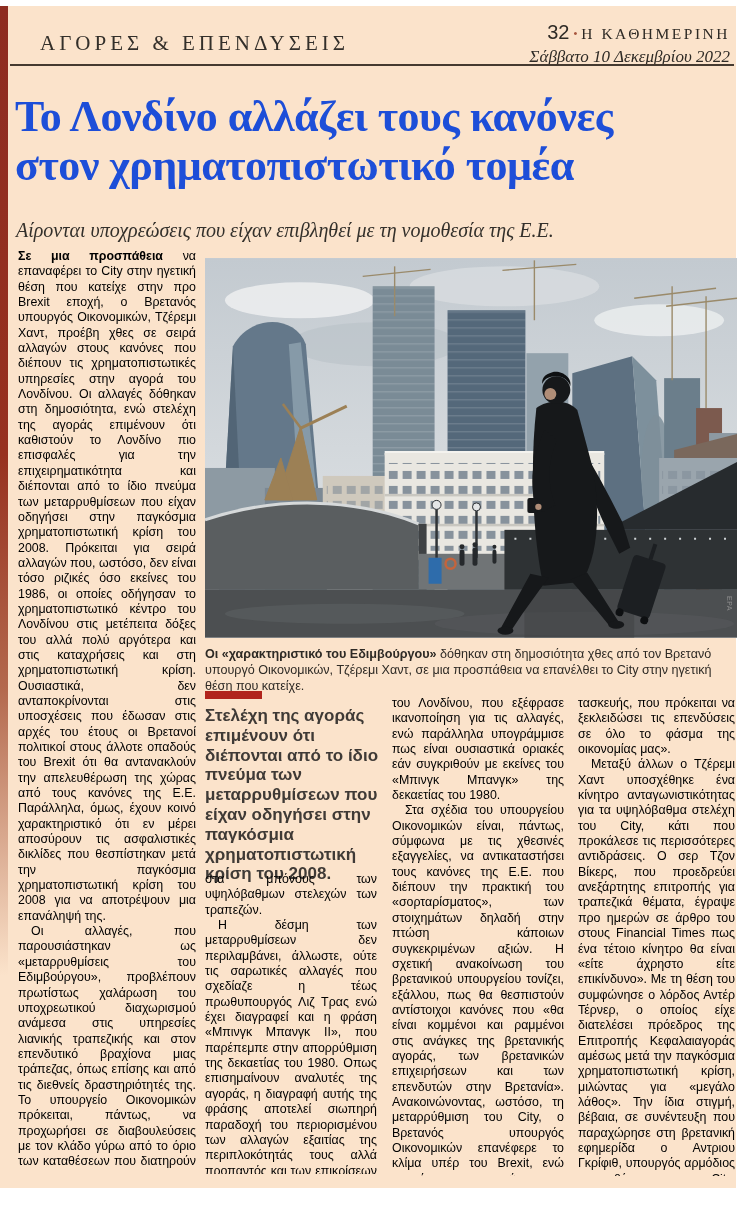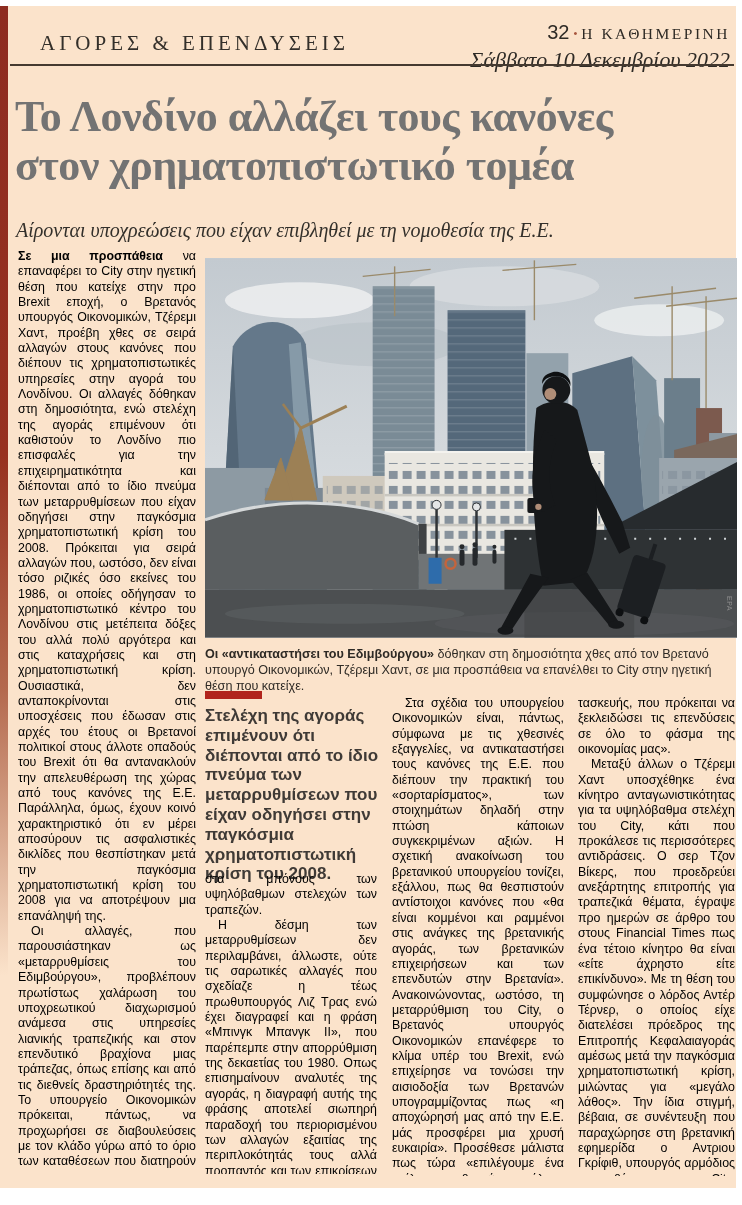--- a/index.html
+++ b/index.html
@@ -9,25 +9,25 @@
   .spine{position:absolute;left:0;top:6px;width:8px;height:1182px;
          background:linear-gradient(180deg,#8e2c21 0%,#97311f 38%,#b46a4e 58%,rgba(251,227,203,0) 82%);}
   
   .kicker{position:absolute;left:40px;top:31px;font-family:"Liberation Serif",serif;
           font-size:21px;letter-spacing:4px;color:#332f2a;}
   .mast{position:absolute;right:12px;top:21px;text-align:right;color:#2e2a25;}
   .mast-l1{white-space:nowrap;}
   .pagenum{font-weight:400;font-size:20px;font-family:"Liberation Sans",sans-serif;}
   .sep{font-size:11px;color:#a8563e;vertical-align:2px;padding:0 4px;}
   .masthead{font-family:"Liberation Serif",serif;font-size:15.5px;letter-spacing:2.5px;}
-  .mast-date{font-family:"Liberation Serif",serif;font-style:italic;font-size:22px;margin-top:3px;}
+  .mast-date{font-family:"Liberation Serif",serif;font-style:italic;font-size:17px;margin-top:3px;}
   .rule{position:absolute;left:10px;top:64px;width:724px;height:2px;background:#453a30;}
   
   .headline{position:absolute;left:15px;top:92px;width:710px;font-family:"Liberation Serif",serif;
-            font-weight:600;font-size:44px;line-height:49px;color:#737373;letter-spacing:-0.5px;}
+            font-weight:600;font-size:44px;line-height:49px;color:#1d4ed8;letter-spacing:-0.5px;}
   .subhead{position:absolute;left:16px;top:203px;width:700px;font-family:"Liberation Serif",serif;
            font-style:italic;font-size:20px;color:#33302b;margin-top:16px;}
   
   .col{position:absolute;text-align:justify;font-size:12.4px;line-height:15.35px;color:#000000;overflow:hidden;}
   .col p{margin:0;}
   .col p.indent{text-indent:13px;}
   .col b{font-weight:700;}
   .col1{left:18px;top:249px;width:178px;height:922px;}
   .col2{left:205px;top:872px;width:172px;height:302px;}
   .col3{left:392px;top:696px;width:172px;height:480px;}
@@ -196,32 +196,33 @@
         <ellipse cx="412" cy="367" rx="8" ry="4"></ellipse>
         <circle cx="352" cy="132" r="14"></circle>
         <circle cx="346" cy="136" r="6" fill="#b08d77"></circle>
         <path d="M338,126 C340,116 362,114 366,128 C368,120 358,112 348,114 C340,116 337,121 338,126 Z" fill="#0e1012"></path>
       </g>
     </svg>
   </div>
   <div class="credit">EPA</div>
 
   <div class="caption">
-    <b>Οι «αντικαταστήσει του Εδιμβούργου»</b><span> δόθηκαν στη δημοσιότητα χθες από τον Βρετανό υπουργό Οικονομικών, Τζέρεμι Χαντ, σε μια προσπάθεια να επανέλθει το City στην ηγετική θέση που κατείχε.</span>
+    <b>Οι «χαρακτηριστικό του Εδιμβούργου»</b><span> δόθηκαν στη δημοσιότητα χθες από τον Βρετανό υπουργό Οικονομικών, Τζέρεμι Χαντ, σε μια προσπάθεια να επανέλθει το City στην ηγετική θέση που κατείχε.</span>
   </div>
 
   <div class="redbar"></div>
   <div class="pullquote">Στελέχη της αγοράς επιμένουν ότι διέπονται από το ίδιο πνεύμα των μεταρρυθμίσεων που είχαν οδηγήσει στην παγκόσμια χρηματοπιστωτική κρίση του 2008.</div>
 
   <div class="col col2">
     <p>στα μπόνους των υψηλόβαθμων στελεχών των τραπεζών.</p>
     <p class="indent">Η δέσμη των μεταρρυθμίσεων δεν περιλαμβάνει, άλλωστε, ούτε τις σαρωτικές αλλαγές που σχεδίαζε η τέως πρωθυπουργός Λιζ Τρας ενώ έχει διαγραφεί και η φράση «Μπινγκ Μπανγκ II», που παρέπεμπε στην απορρύθμιση της δεκαετίας του 1980. Οπως επισημαίνουν αναλυτές της αγοράς, η διαγραφή αυτής της φράσης αποτελεί σιωπηρή παραδοχή του περιορισμένου των αλλαγών εξαιτίας της περιπλοκότητάς τους αλλά προπαντός και των επικρίσεων και των προειδοποιήσεων που προηγήθηκαν των χθεσινών ανακοινώσεων. «Δεν πρόκειται για απορρύθμιση», σχολίασε ο Κρις Χέιγουορντ, υπεύθυνος πολιτικής για το City</p>
   </div>
 
   <div class="col col3">
+    <p>του Λονδίνου, που εξέφρασε ικανοποίηση για τις αλλαγές, ενώ παράλληλα υπογράμμισε πως είναι ουσιαστικά οριακές εάν συγκριθούν με εκείνες του «Μπινγκ Μπανγκ» της δεκαετίας του 1980.</p>
     <p class="indent">Στα σχέδια του υπουργείου Οικονομικών είναι, πάντως, σύμφωνα με τις χθεσινές εξαγγελίες, να αντικαταστήσει τους κανόνες της Ε.Ε. που διέπουν την πρακτική του «σορταρίσματος», των στοιχημάτων δηλαδή στην πτώση κάποιων συγκεκριμένων αξιών. Η σχετική ανακοίνωση του βρετανικού υπουργείου τονίζει, εξάλλου, πως θα θεσπιστούν αντίστοιχοι κανόνες που «θα είναι κομμένοι και ραμμένοι στις ανάγκες της βρετανικής αγοράς, των βρετανικών επιχειρήσεων και των επενδυτών στην Βρετανία». Ανακοινώνοντας, ωστόσο, τη μεταρρύθμιση του City, ο Βρετανός υπουργός Οικονομικών επανέφερε το κλίμα υπέρ του Brexit, ενώ επιχείρησε να τονώσει την αισιοδοξία των Βρετανών υπογραμμίζοντας πως «η αποχώρησή μας από την Ε.Ε. μάς προσφέρει μια χρυσή ευκαιρία». Προσέθεσε μάλιστα πως τώρα «επιλέγουμε ένα ευέλικτο καθεστώς, ανάλογο των αναγκών μας και δικής μας κα-</p>
   </div>
 
   <div class="col col4">
     <p>τασκευής, που πρόκειται να ξεκλειδώσει τις επενδύσεις σε όλο το φάσμα της οικονομίας μας».</p>
     <p class="indent">Μεταξύ άλλων ο Τζέρεμι Χαντ υποσχέθηκε ένα κίνητρο ανταγωνιστικότητας για τα υψηλόβαθμα στελέχη του City, κάτι που προκάλεσε τις περισσότερες αντιδράσεις. Ο σερ Τζον Βίκερς, που προεδρεύει ανεξάρτητης επιτροπής για τραπεζικά θέματα, έγραψε προ ημερών σε άρθρο του στους Financial Times πως ένα τέτοιο κίνητρο θα είναι «είτε άχρηστο είτε επικίνδυνο». Με τη θέση του συμφώνησε ο λόρδος Αντέρ Τέρνερ, ο οποίος είχε διατελέσει πρόεδρος της Επιτροπής Κεφαλαιαγοράς αμέσως μετά την παγκόσμια χρηματοπιστωτική κρίση, μιλώντας για «μεγάλο λάθος». Την ίδια στιγμή, βέβαια, σε συνέντευξη που παραχώρησε στη βρετανική εφημερίδα ο Αντριου Γκρίφιθ, υπουργός αρμόδιος για θέματα του City, επέμεινε ότι «κανείς δεν πρόκειται να επιδοθεί σε ανταγωνισμό για τη μεγαλύτερη απορρύθμιση» και προσέθεσε ότι «τώρα είναι η κατάλληλη στιγμή για να αναθεωρηθούν οι κανόνες που επεβλήθησαν μετά την παγκόσμια χρηματοπιστωτική κρίση του 2008».</p>
 
   </div>
 </div>
 

